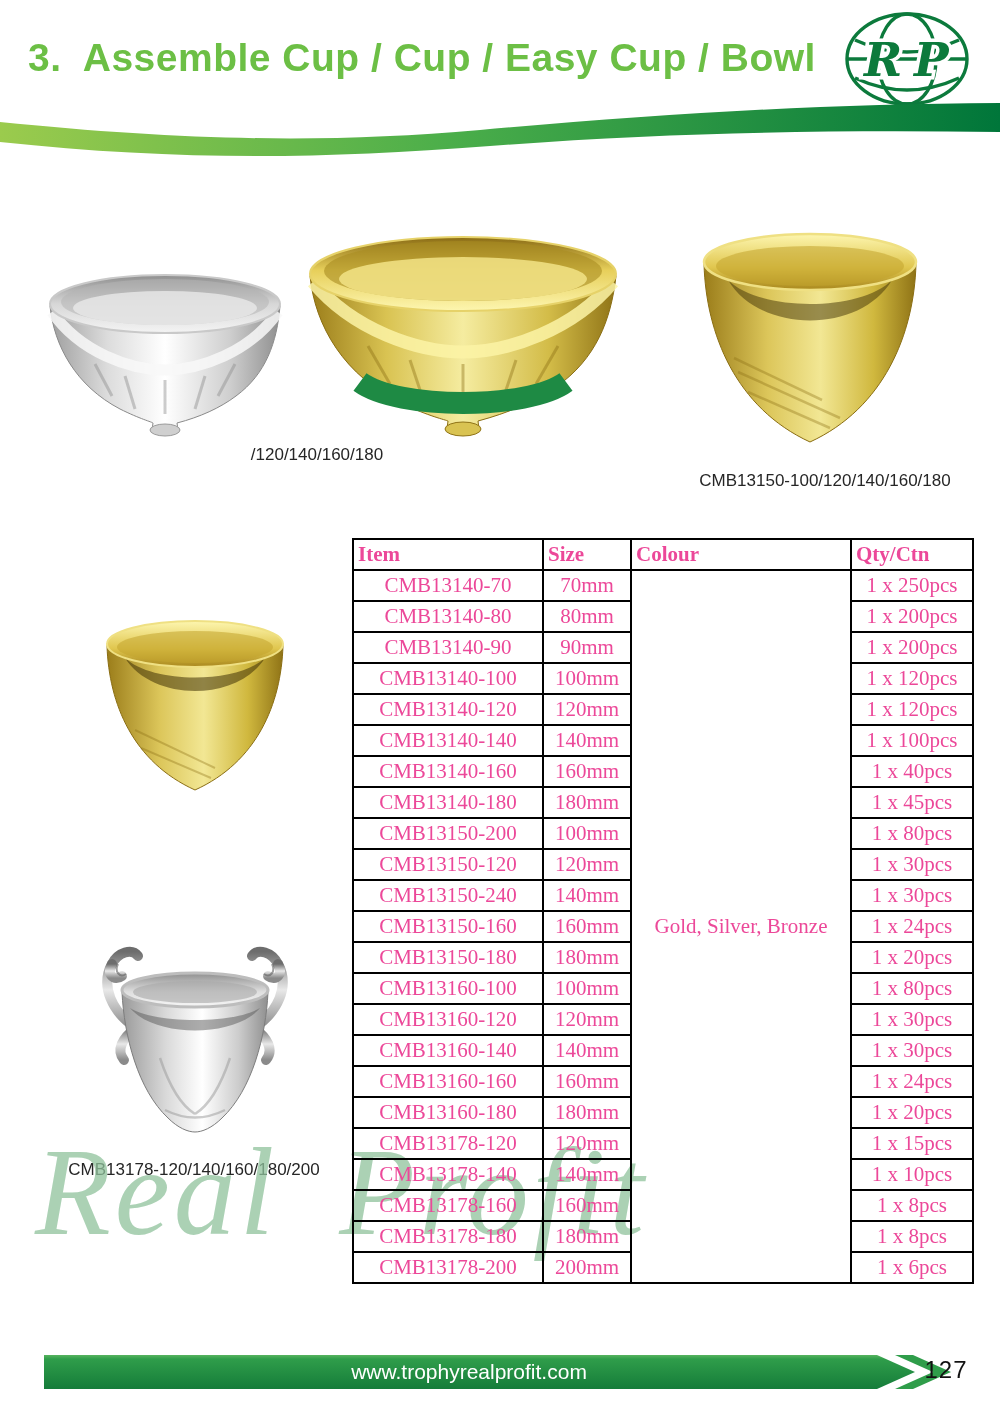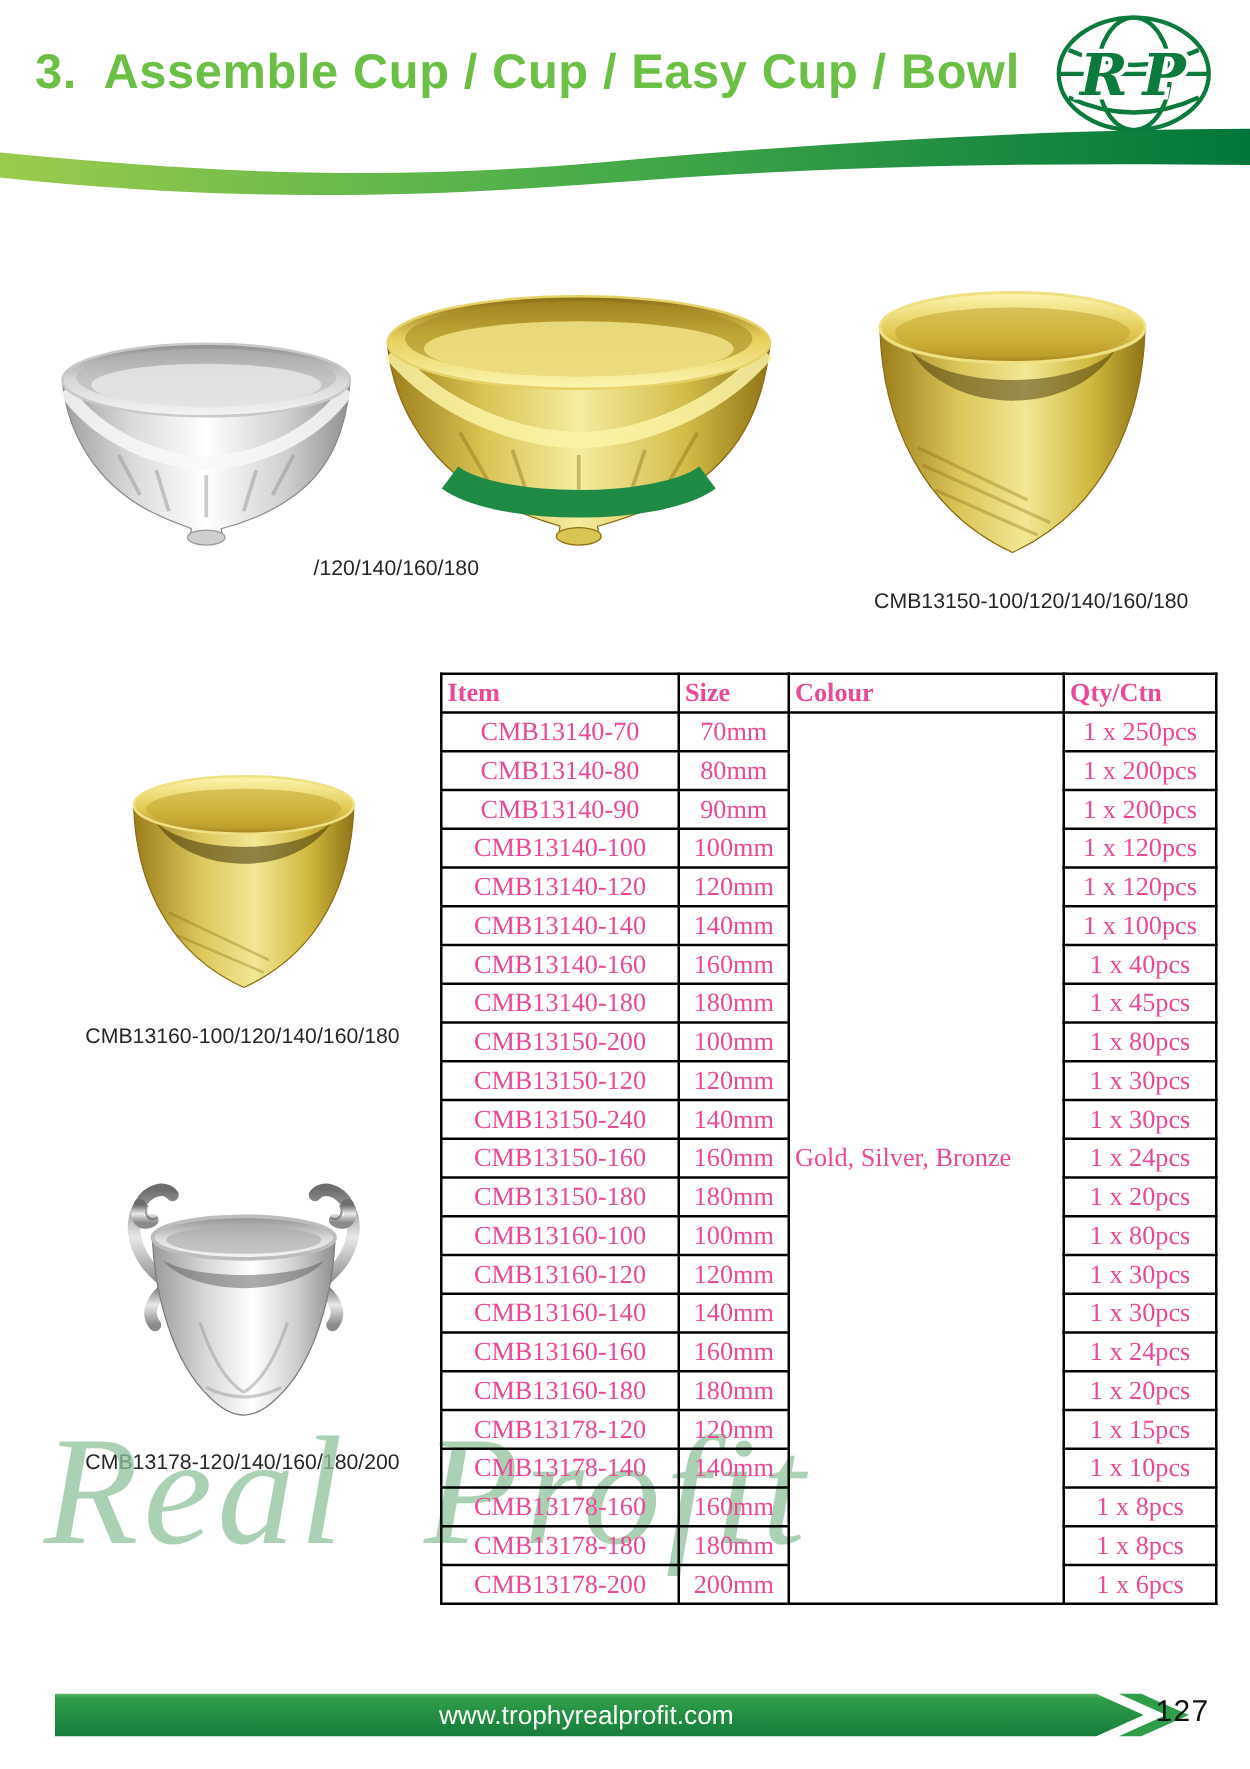--- a/index.html
+++ b/index.html
@@ -23,21 +23,21 @@
              white-space:nowrap;letter-spacing:4px;word-spacing:26px;}
 
   
   .table-wrap{position:absolute;left:352px;top:538px;z-index:2;}
   table.spec{border-collapse:collapse;background:transparent;
              font-family:"Liberation Serif",serif;font-size:21px;color:#ec4899;}
   table.spec th,table.spec td{border:2px solid #000;padding:0 4px;height:29px;background:transparent;}
   table.spec th{font-weight:bold;text-align:left;}
   th.h-colour{text-align:center;}
   td.c-item,td.c-size,td.c-qty{text-align:center;}
-  td.c-colour{vertical-align:middle;}
+  td.c-colour{text-align:center;vertical-align:middle;}
   col.w-item{width:190px}col.w-size{width:88px}col.w-colour{width:220px}col.w-qty{width:122px}
 
   
   .footer-svg{position:absolute;left:0;top:1352px;padding-left:44px;}
   .page-number{position:absolute;left:904px;top:1356px;width:84px;text-align:center;
                font-size:24px;color:#121212;letter-spacing:1px;}
 </style>
 </head>
 <body>
 
@@ -239,23 +239,20 @@
       <ellipse cx="125" cy="52" rx="73" ry="17" fill="url(#shIn)" stroke="#bdbdbd" stroke-width="3"></ellipse>
       <ellipse cx="125" cy="54" rx="62" ry="11" fill="#a9a9a9" opacity="0.6"></ellipse>
     </svg>
   </div>
 
   <div class="caption" style="left:167px;top:443px;width:300px;">
     <div>/120/140/160/180</div>
   </div>
   <div class="caption" style="left:660px;top:469px;width:330px;">
     <div>CMB13150-100/120/140/160/180</div>
-  </div>
-  <div class="caption" style="left:34px;top:817px;width:320px;">
-    <div>CMB13160-100/120/140/160/180</div>
   </div>
   <div class="caption" style="left:34px;top:1158px;width:320px;">
     <div>CMB13178-120/140/160/180/200</div>
   </div>
 
   <div class="watermark">Real Profit</div>
 
   <div class="table-wrap">
     <table class="spec">
       <colgroup>

